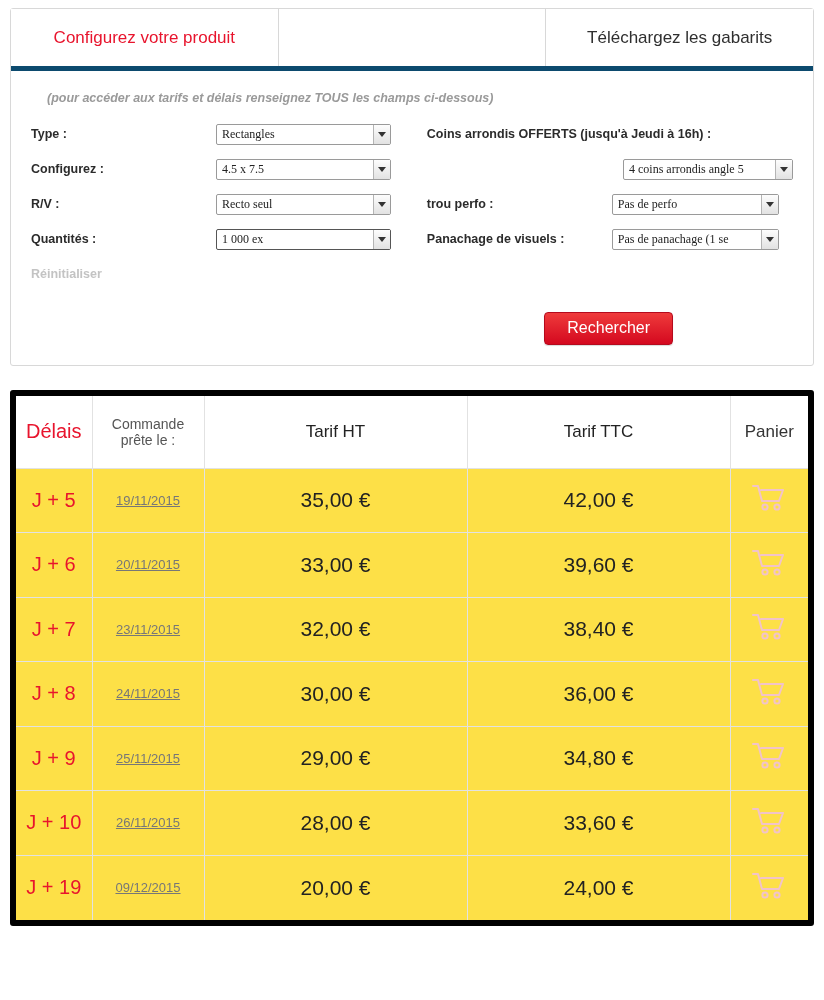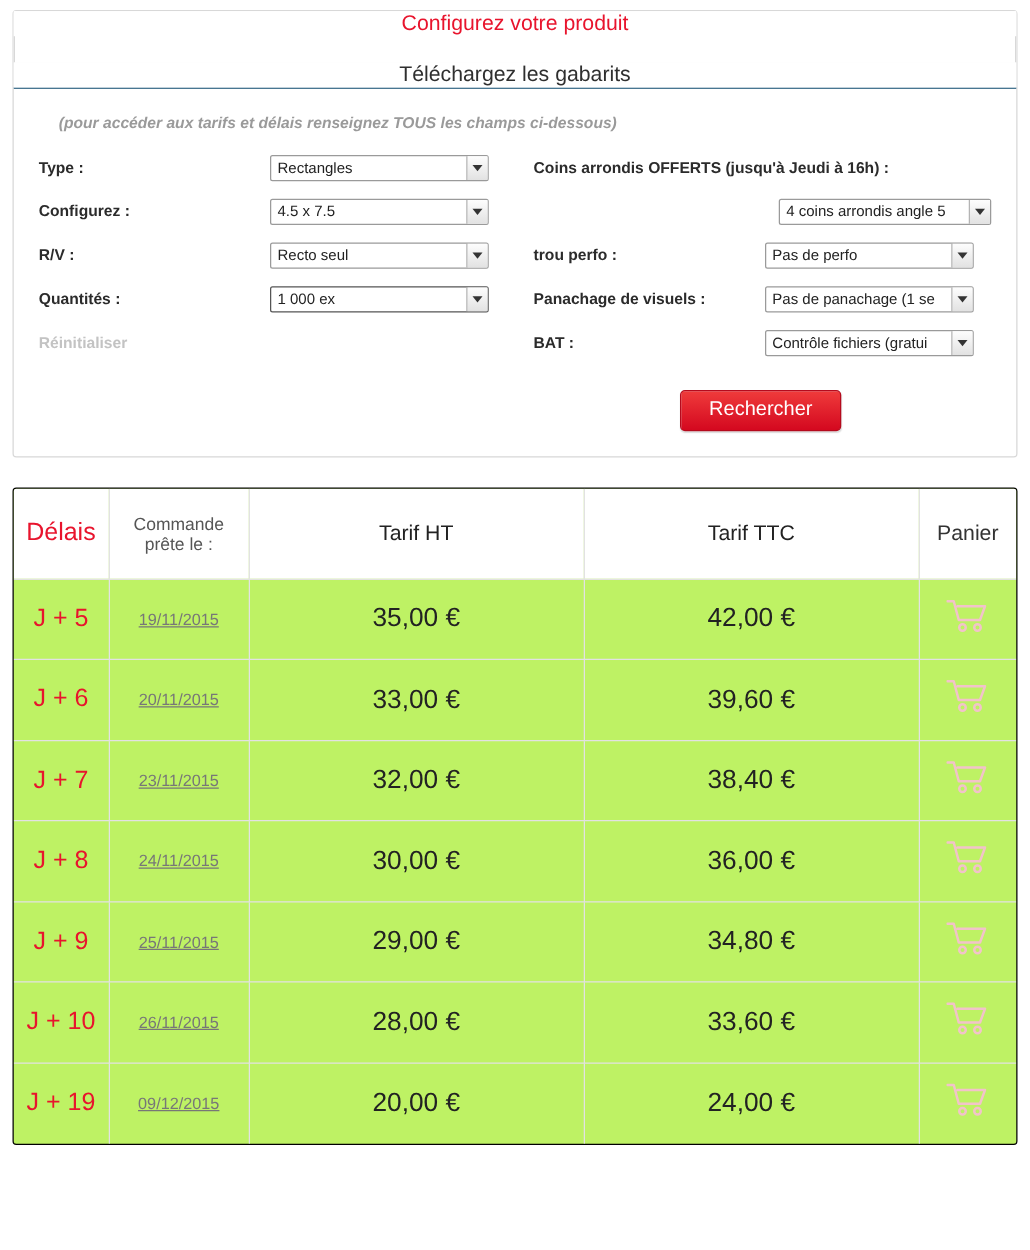--- a/index.html
+++ b/index.html
@@ -20,23 +20,22 @@
   .config-panel {
     border: 1px solid #d8d8d8;
     border-radius: 3px;
     background: #fff;
     width: 804px;
     position: relative;
   }
   .tabs {
     display: flex;
     height: 62px;
-    border-bottom: 1px solid #0c4a6e;
+    border-bottom: 5px solid #0c4a6e;
     background: #fbfbfb;
-    flex-direction: column;
   }
   .tab {
     flex: 1 1 0;
     display: flex;
     align-items: center;
     justify-content: center;
     font-size: 17px;
     color: #e8142d;
     background: #fff;
     position: relative;
@@ -83,21 +82,21 @@
     color: #2b2b2b;
     width: 185px;
     flex: 0 0 auto;
   }
   .field-label.right-lab { width: 185px; }
   .field-label.disabled { color: #c3c3c3; font-weight: bold; }
 
   select.sel {
     -webkit-appearance: none;
     appearance: none;
-    font-family: Liberation Sans, sans-serif;
+    font-family: Liberation Serif, serif;
     font-size: 12px;
     color: #222;
     height: 21px;
     border: 1px solid #9a9a9a;
     border-radius: 2px;
     background: #ffffff;
     padding: 0 20px 0 5px;
     line-height: 19px;
   }
   .sel-wrap {
@@ -141,23 +140,23 @@
     padding: 6px 22px 7px 22px;
     cursor: pointer;
     font-family: "Liberation Sans", sans-serif;
     box-shadow: 0 1px 1px rgba(0,0,0,.15);
   }
 
   
   .results {
     margin-top: 24px;
     width: 804px;
-    border: 1px solid #000000;
+    border: 6px solid #000000;
     border-radius: 3px;
-    background: #bef264;
+    background: #fde047;
     overflow: hidden;
   }
   table.res {
     width: 100%;
     border-collapse: collapse;
   }
   table.res th, table.res td {
     border-right: 1px solid #e2e2e2;
     border-bottom: 1px solid #e2e2e2;
     text-align: center;
@@ -284,29 +283,20 @@
           <div class="field-row">
             <div class="field-label">Panachage de visuels :</div>
             <div class="sel-wrap">
               <select class="sel w165">
                 <option>Pas de panachage (1 se</option>
               </select>
               <span class="arrow"></span>
             </div>
           </div>
 
-          <div class="field-row">
-            <div class="field-label">BAT :</div>
-            <div class="sel-wrap">
-              <select class="sel w165">
-                <option>Contrôle fichiers (gratui</option>
-              </select>
-              <span class="arrow"></span>
-            </div>
-          </div>
 
         </div>
       </div>
 
       <div class="search-area">
         <button class="search-btn">Rechercher</button>
       </div>
     </div>
   </div>
 

